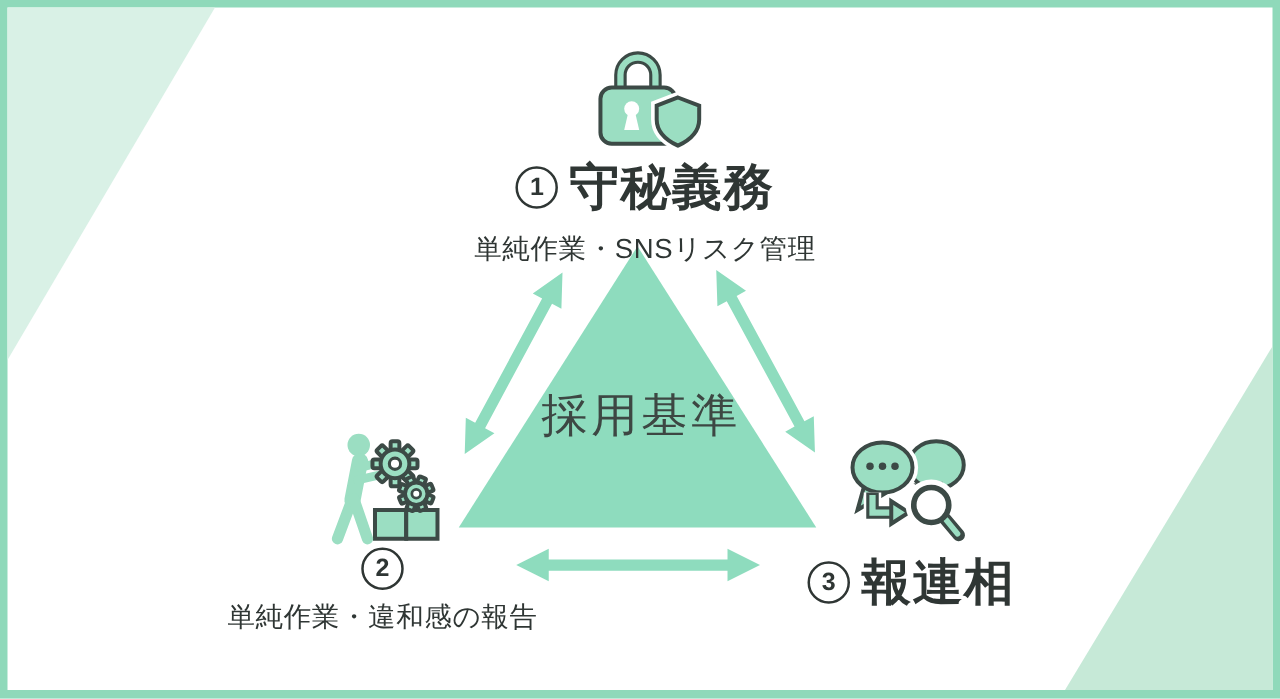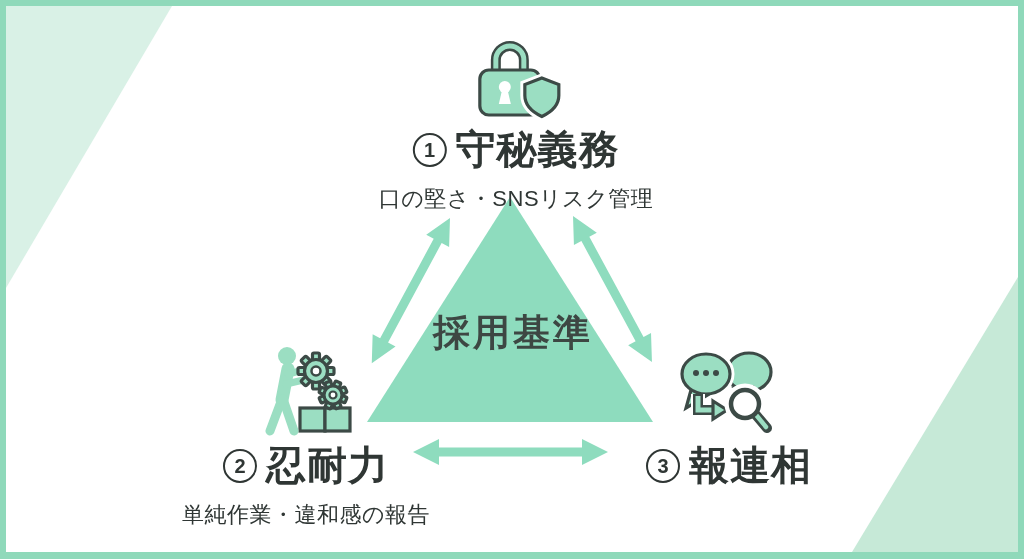--- a/index.html
+++ b/index.html
@@ -14,21 +14,21 @@
   .title-row{display:flex;align-items:center;gap:9px;margin-top:2px;white-space:nowrap;}
   .circ-num{
     width:30px;height:30px;border:2.5px solid var(--text,#2f3634);border-radius:50%;
     display:flex;align-items:center;justify-content:center;
     font-size:20px;font-weight:bold;line-height:1;
   }
   .node-title{font-size:40px;font-weight:800;letter-spacing:1px;}
   .node-sub{font-size:22px;font-weight:500;margin-top:7px;white-space:nowrap;letter-spacing:0.5px;}
   .center-label{
     position:absolute;left:513px;top:333px;transform:translate(-50%,-50%);
-    font-size:37px;font-weight:700;letter-spacing:3px;white-space:nowrap;
+    font-size:37px;font-weight:400;letter-spacing:3px;white-space:nowrap;
     color:#3d4743;z-index:2;
   }
   
   .fill-canvas{fill:#ffffff;}
   .fill-tl{fill:var(--corner-top-left,#d8f0e5);}
   .fill-br{fill:var(--corner-bottom-right,#c6e9d7);}
   .fill-tri{fill:var(--triangle,#8edcbe);}
   .fill-arrow{fill:var(--arrow,#8edcbe);}
   .mint{fill:var(--icon-fill,#9bdec2);}
   .mint-d{fill:var(--icon-fill,#9bdec2);stroke:var(--icon-outline,#3c4a46);stroke-width:3.2;}
@@ -63,21 +63,21 @@
       <rect x="16" y="40" width="60" height="45" rx="9" class="mint-d" stroke-width="4"></rect>
       <circle cx="41" cy="57" r="6" class="white"></circle>
       <polygon points="38,61 35,74 47,74 44,61" class="white"></polygon>
       <path d="M78 48 l17 6.5 v11 q0 13 -17 21 q-17 -8 -17 -21 v-11 z" class="whiteline white" stroke-width="9"></path>
       <path d="M78 48 l17 6.5 v11 q0 13 -17 21 q-17 -8 -17 -21 v-11 z" class="mint-d" stroke-width="4"></path>
     </svg>
     <div class="title-row">
       <span class="circ-num">1</span>
       <span class="node-title">守秘義務</span>
     </div>
-    <div class="node-sub">口の堅さ・SNSリスク管理</div>
+    <div class="node-sub">単純作業・SNSリスク管理</div>
   </div>
 
   <div class="node" style="left:306px;top:344px;">
     <svg width="112" height="92" viewBox="0 0 112 92">
 
       <rect x="50" y="64" width="25" height="23" class="mint-d" stroke-width="3"></rect>
       <rect x="75" y="64" width="25" height="23" class="mint-d" stroke-width="3"></rect>
 
       <circle cx="37" cy="12" r="9" class="mint"></circle>
       <path d="M38 25 L32 56" class="person" stroke-width="13"></path>
@@ -107,21 +107,20 @@
         <rect x="5.5" y="-3" width="8.5" height="6" rx="1.2" class="mint-d" stroke-width="2.2" transform="rotate(202)"></rect>
         <rect x="5.5" y="-3" width="8.5" height="6" rx="1.2" class="mint-d" stroke-width="2.2" transform="rotate(247)"></rect>
         <rect x="5.5" y="-3" width="8.5" height="6" rx="1.2" class="mint-d" stroke-width="2.2" transform="rotate(292)"></rect>
         <rect x="5.5" y="-3" width="8.5" height="6" rx="1.2" class="mint-d" stroke-width="2.2" transform="rotate(337)"></rect>
         <circle r="9" class="mint-d" stroke-width="2.8"></circle>
         <circle r="3.5" class="dark" stroke-width="2.2" style="fill:#ffffff;"></circle>
       </g>
     </svg>
     <div class="title-row">
       <span class="circ-num">2</span>
-      <span class="node-title">忍耐力</span>
     </div>
     <div class="node-sub">単純作業・違和感の報告</div>
   </div>
 
   <div class="node" style="left:729px;top:344px;">
     <svg width="112" height="92" viewBox="0 0 112 92">
 
       <ellipse cx="76" cy="28" rx="22" ry="19" class="mint-d" stroke-width="3.4"></ellipse>
       <polygon points="80,43 90,60 63,44" class="mint-d" stroke-width="3"></polygon>
 

